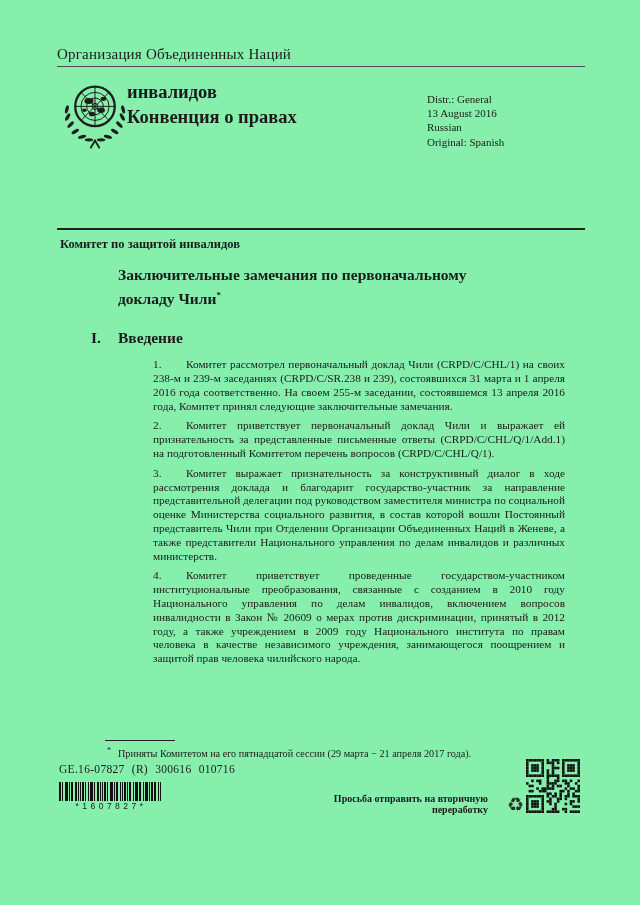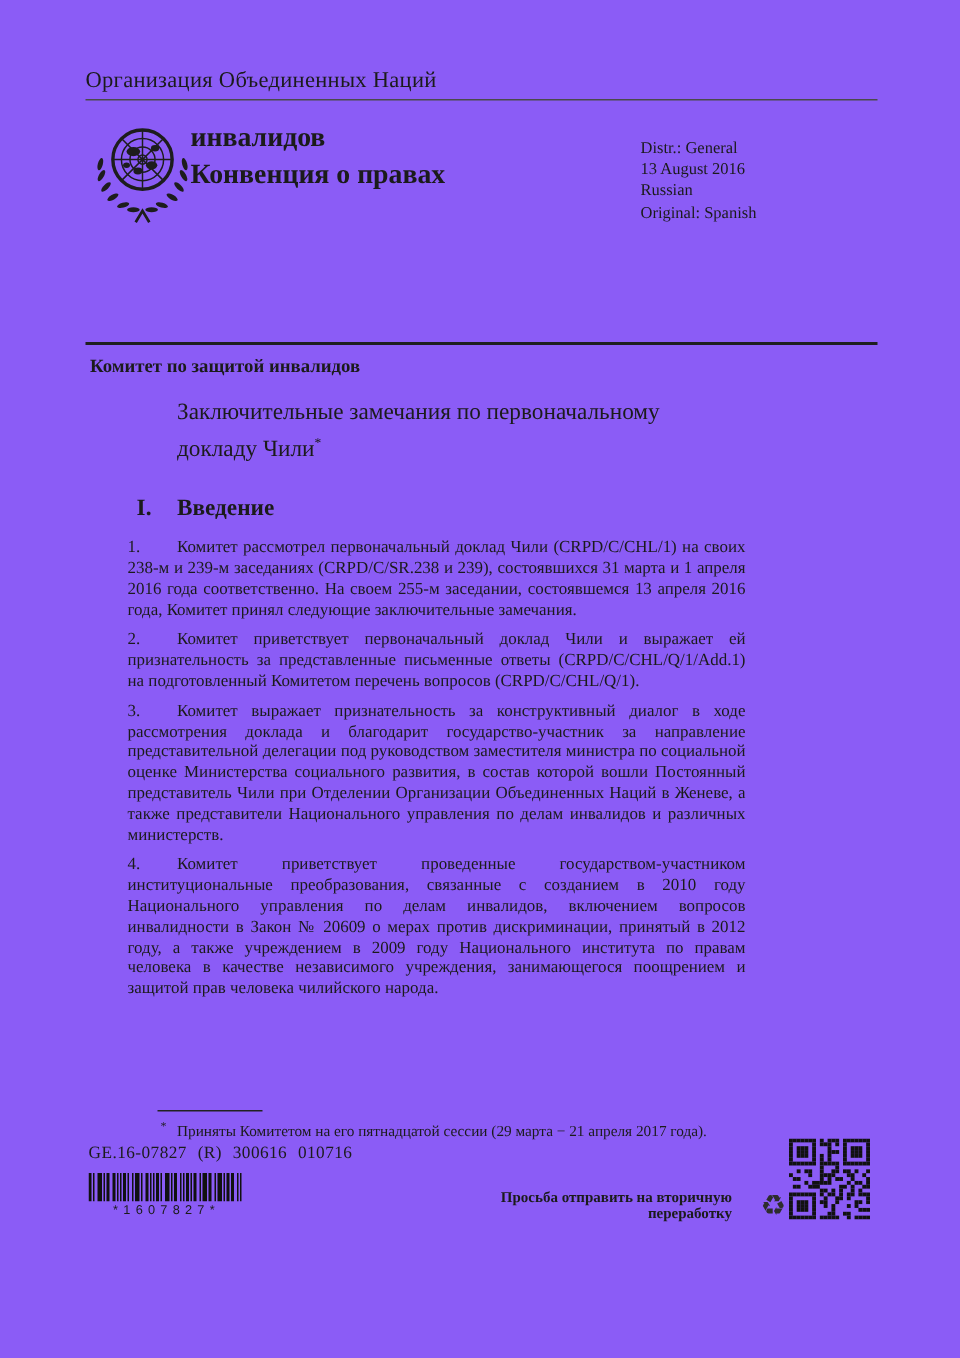--- a/index.html
+++ b/index.html
@@ -1,20 +1,20 @@
 <!DOCTYPE html>
 <html><head>
 <meta charset="utf-8">
 <style>
   html, body { margin: 0; padding: 0; background: #ffffff; }
   .page {
     position: relative;
     width: 640px;
     height: 905px;
-    background: #8b5cf6;
+    background: #86efac;
     overflow: hidden;
     font-family: "Liberation Serif", "DejaVu Serif", serif;
     color: #1b1b1b;
   }
 
   
   .hdr {
     position: absolute;
     left: 57px; right: 55px; top: 46px;
     display: flex;
@@ -42,28 +42,28 @@
   }
   .committee {
     position: absolute; left: 60px; top: 237px;
     font-size: 12.5px; font-weight: bold;
   }
 
   
   .docbody { position: absolute; left: 57px; top: 264px; width: 474px; }
   .doc-title {
     margin-left: 61px; width: 370px;
-    font-size: 15.5px; font-weight: normal; line-height: 21px;
+    font-size: 15.5px; font-weight: bold; line-height: 21px;
     margin-bottom: 20px;
   }
   .doc-title sup { font-size: 9px; }
   .sec { display: flex; font-size: 15.5px; font-weight: bold; margin: 14px 0 11px 0; }
   .sec .roman { flex: none; width: 61px; text-align: right; padding-right: 17px; box-sizing: border-box; }
   .para {
-    margin-left: 28px; width: 412px;
+    margin-left: 96px; width: 412px;
     font-size: 11.3px; line-height: 13.8px;
     text-align: justify; margin-bottom: 6px;
   }
   .pnum { display: inline-block; width: 33px; }
 
   
   .fn-rule { position: absolute; left: 105px; top: 740px; width: 70px; border-top: 1.2px solid #222; }
   .fn { position: absolute; left: 107px; top: 746px; width: 420px; font-size: 10.2px; }
   .fn sup { font-size: 8px; padding-right: 7px; }
 

